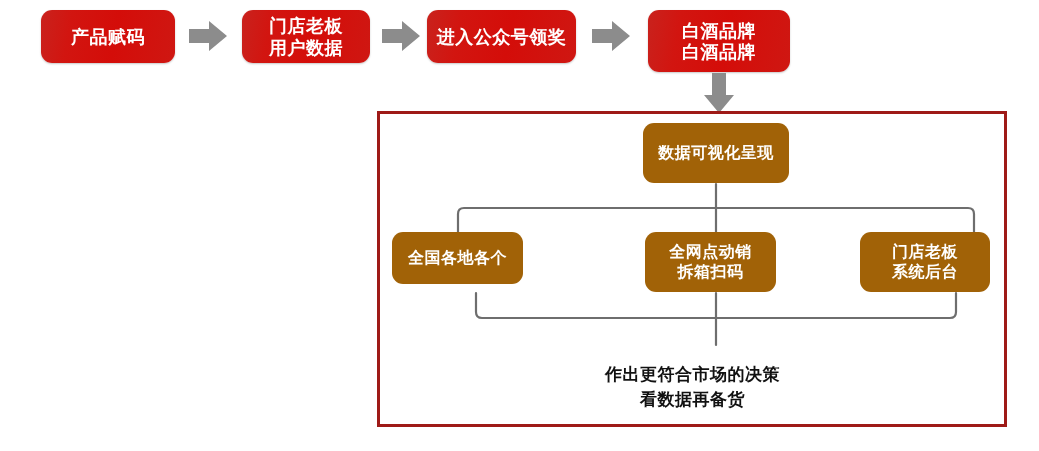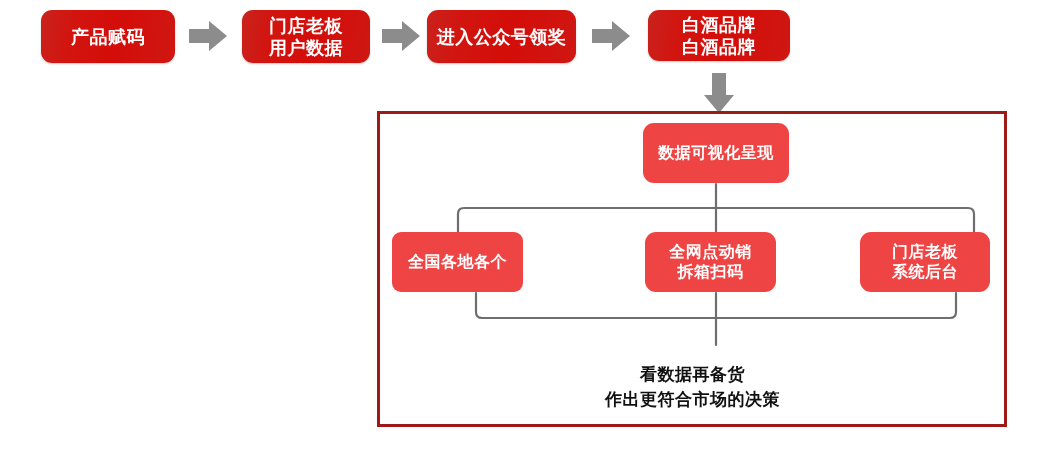--- a/index.html
+++ b/index.html
@@ -60,21 +60,21 @@
   }
 
   
   .node {
     position: absolute;
     display: flex;
     flex-direction: column;
     align-items: center;
     justify-content: center;
     text-align: center;
-    background: #ef4444;
+    background: #a16207;
     border-radius: 11px;
     color: #ffffff;
     font-weight: bold;
     font-size: 16px;
     line-height: 1.22;
     letter-spacing: 0.5px;
   }
   .node .line { display: block; white-space: nowrap; }
 
   
@@ -137,21 +137,21 @@
       <span class="line">进入公众号领奖</span>
     </div>
   </div>
 
   <div class="arrow-right" style="left:592px; top:19px;">
     <svg viewBox="0 0 38 34" width="38" height="34">
       <polygon points="0,10 20,10 20,2 38,17 20,32 20,24 0,24" fill="#8c8c8c"></polygon>
     </svg>
   </div>
 
-  <div class="pill" id="step-4" style="left:648px; top:10px; width:142px; height:51px;text-align:center;">
+  <div class="pill" id="step-4" style="left:648px; top:10px; width:142px; height:62px;text-align:center;">
     <div>
       <span class="line">白酒品牌</span>
       <span class="line">白酒品牌</span>
     </div>
   </div>
 
   <div class="arrow-down" style="left:702px; top:73px;">
     <svg viewBox="0 0 34 40" width="34" height="40">
       <polygon points="10,0 24,0 24,22 32,22 17,40 2,22 10,22" fill="#8c8c8c"></polygon>
     </svg>
@@ -169,32 +169,32 @@
 
     <path d="M476,293 L476,312 Q476,318 482,318 L950,318 Q956,318 956,312 L956,293" stroke="#6e6e6e" stroke-width="2.2" fill="none" stroke-linecap="round"></path>
     <path d="M716,293 L716,318" stroke="#6e6e6e" stroke-width="2.2" fill="none" stroke-linecap="round"></path>
     <path d="M716,318 L716,345" stroke="#6e6e6e" stroke-width="2.2" fill="none" stroke-linecap="round"></path>
   </svg>
 
   <div class="node" id="node-visualization" style="left:643px; top:123px; width:146px; height:60px;">
     <span class="line">数据可视化呈现</span>
   </div>
 
-  <div class="node" id="node-distribution" style="left:392px; top:232px; width:131px; height:60px;border-radius:9px;">
+  <div class="node" id="node-distribution" style="left:392px; top:232px; width:131px; height:52px;">
     <span class="line">全国各地各个</span>
   </div>
 
   <div class="node" id="node-sales-stock" style="left:645px; top:232px; width:131px; height:60px;">
     <span class="line">全网点动销</span>
     <span class="line">拆箱扫码</span>
   </div>
 
   <div class="node" id="node-owner-users" style="left:860px; top:232px; width:130px; height:60px;">
     <span class="line">门店老板</span>
     <span class="line">系统后台</span>
   </div>
 
   <div id="caption">
+    <span class="line">作出更符合市场的决策</span>
     <span class="line">看数据再备货</span>
-    <span class="line">作出更符合市场的决策</span>
   </div>
 
 </div>
 
 </body></html>

